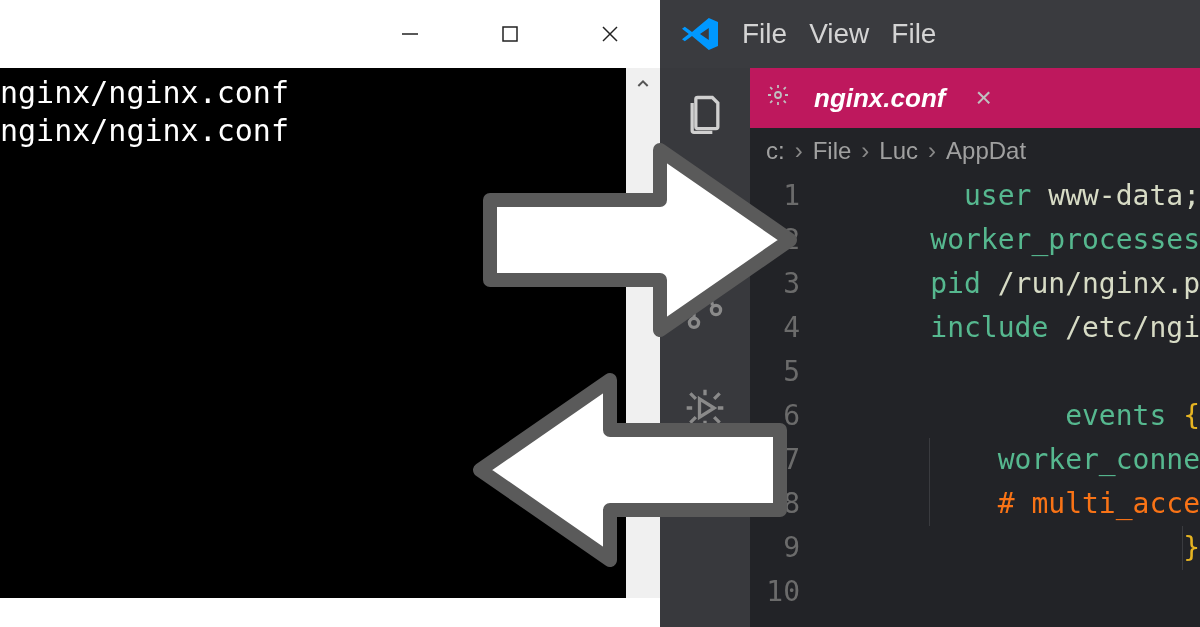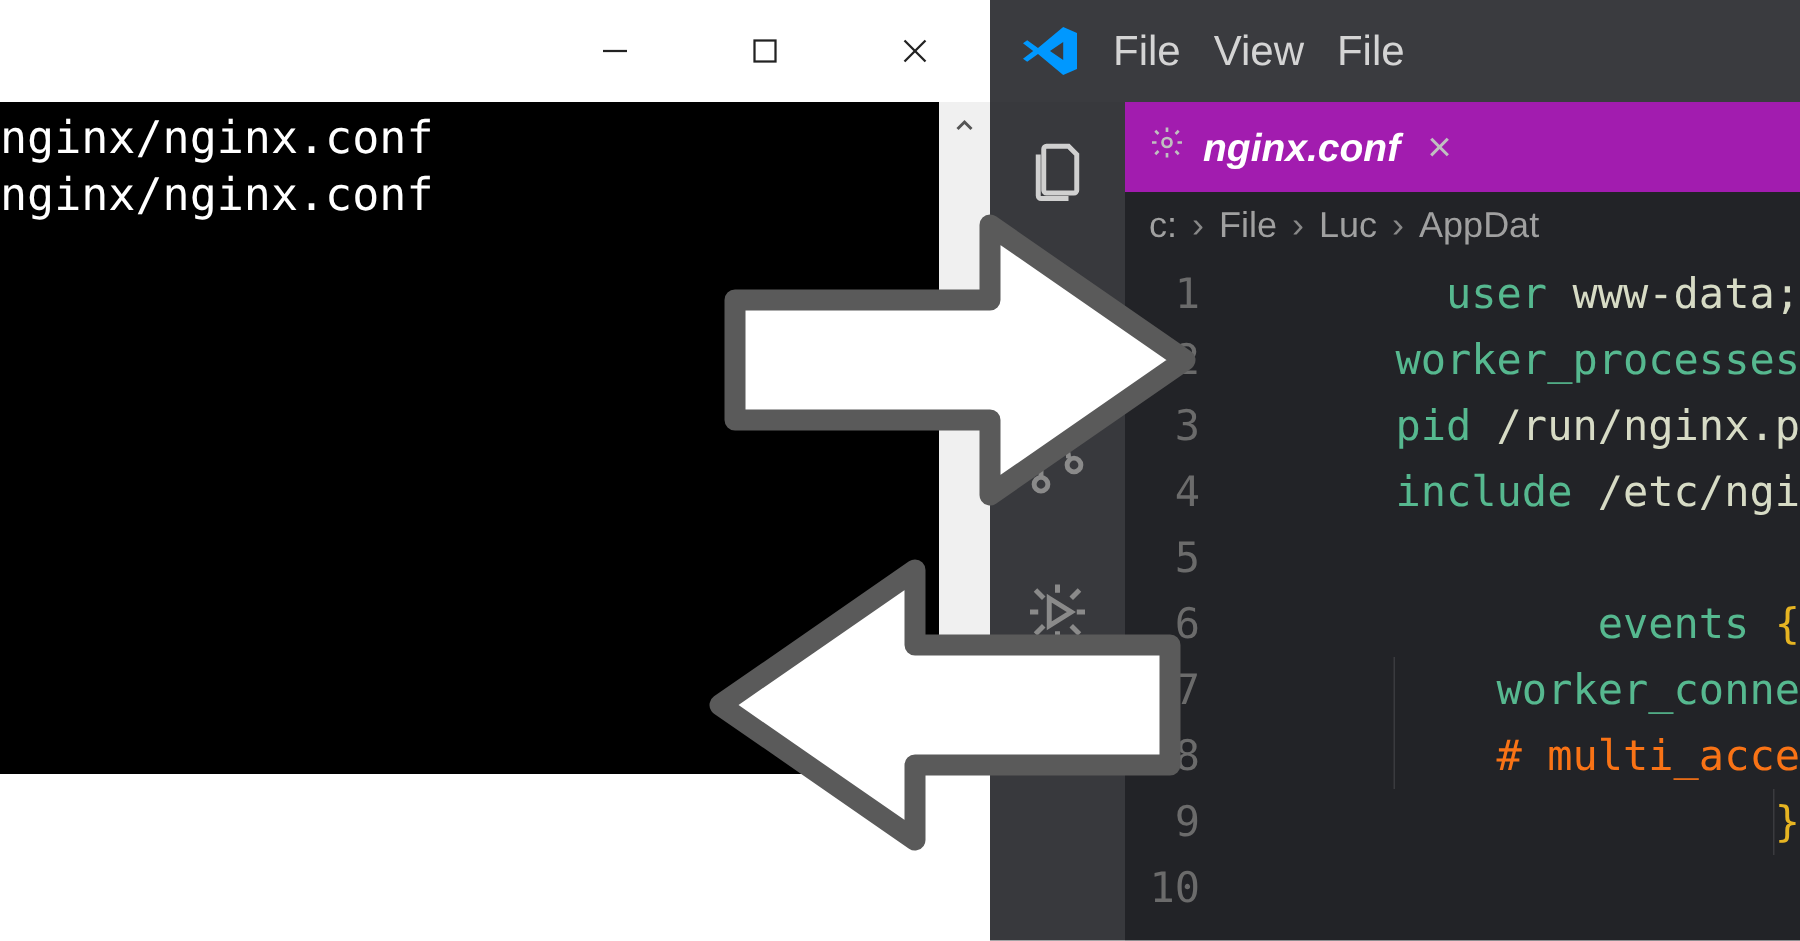--- a/index.html
+++ b/index.html
@@ -1,20 +1,20 @@
 <!DOCTYPE html>
 <html><head>
 <meta charset="utf-8">
 <style>
 * { margin: 0; padding: 0; box-sizing: border-box; }
 html, body { width: 1200px; height: 627px; overflow: hidden; font-family: "Segoe UI", sans-serif; }
 .container { display: flex; width: 1200px; height: 627px; position: relative; }
 
 
-.left-window { width: 660px; height: 516px; display: flex; flex-direction: column; background: #000; position: relative; }
+.left-window { width: 660px; height: 598px; display: flex; flex-direction: column; background: #000; position: relative; }
 .titlebar { height: 68px; background: #fff; display: flex; justify-content: flex-end; align-items: center; }
 .win-btn { width: 100px; height: 68px; display: flex; align-items: center; justify-content: center; color: #222; }
 .win-btn svg { width: 24px; height: 24px; }
 .terminal-body { flex: 1; background: #000; display: flex; }
 .terminal-text { flex: 1; padding: 6px 0 0 0; color: #fff; font-family: Consolas, monospace; font-size: 30px; line-height: 38px; white-space: pre; overflow: hidden; }
 .terminal-scrollbar { width: 34px; background: #f0f0f0; display: flex; flex-direction: column; align-items: center; }
 .scroll-arrow { width: 34px; height: 32px; display: flex; align-items: center; justify-content: center; color: #555; font-size: 18px; }
 
 
 .right-window { width: 540px; height: 627px; background: #2a2b2f; display: flex; flex-direction: column; }
@@ -22,21 +22,21 @@
 .menubar .logo { color: #0098ff; }
 .menubar .logo svg { width: 40px; height: 40px; display: block; }
 .menu-item { cursor: default; }
 
 .vscode-body { flex: 1; display: flex; }
 .activity-bar { width: 90px; background: #38393d; display: flex; flex-direction: column; align-items: center; padding-top: 22px; gap: 50px; }
 .activity-icon { width: 48px; height: 48px; color: #8a8a8a; display: flex; align-items: center; justify-content: center; }
 .activity-icon svg { width: 44px; height: 44px; }
 
 .editor-area { flex: 1; background: #222327; display: flex; flex-direction: column; overflow: hidden; }
-.tabbar { height: 60px; background: #a21caf; display: flex; align-items: center; padding-left: 16px; gap: 12px; color: #d0d0d0; font-size: 26px; }
+.tabbar { height: 60px; background: #be185d; display: flex; align-items: center; padding-left: 16px; gap: 24px; color: #d0d0d0; font-size: 26px; }
 .tab-gear { color: #c0c0c0; }
 .tab-title { color: #fff; font-style: italic; font-weight: 600; }
 .tab-close { color: #c0c0c0; font-size: 28px; margin-left: 6px; }
 .breadcrumbs { height: 46px; display: flex; align-items: center; padding-left: 16px; gap: 10px; color: #a0a0a0; font-size: 24px; background: #222327; }
 .breadcrumb-sep { color: #888; }
 
 .code-area { flex: 1; display: flex; font-family: Consolas, monospace; font-size: 28px; line-height: 44px; }
 .gutter { width: 70px; text-align: right; padding-right: 20px; color: #6b6b6b; background: #222327; }
 .gutter div { height: 44px; }
 .code-lines { flex: 1; background: #222327; white-space: pre; overflow: hidden; text-align: right; }

